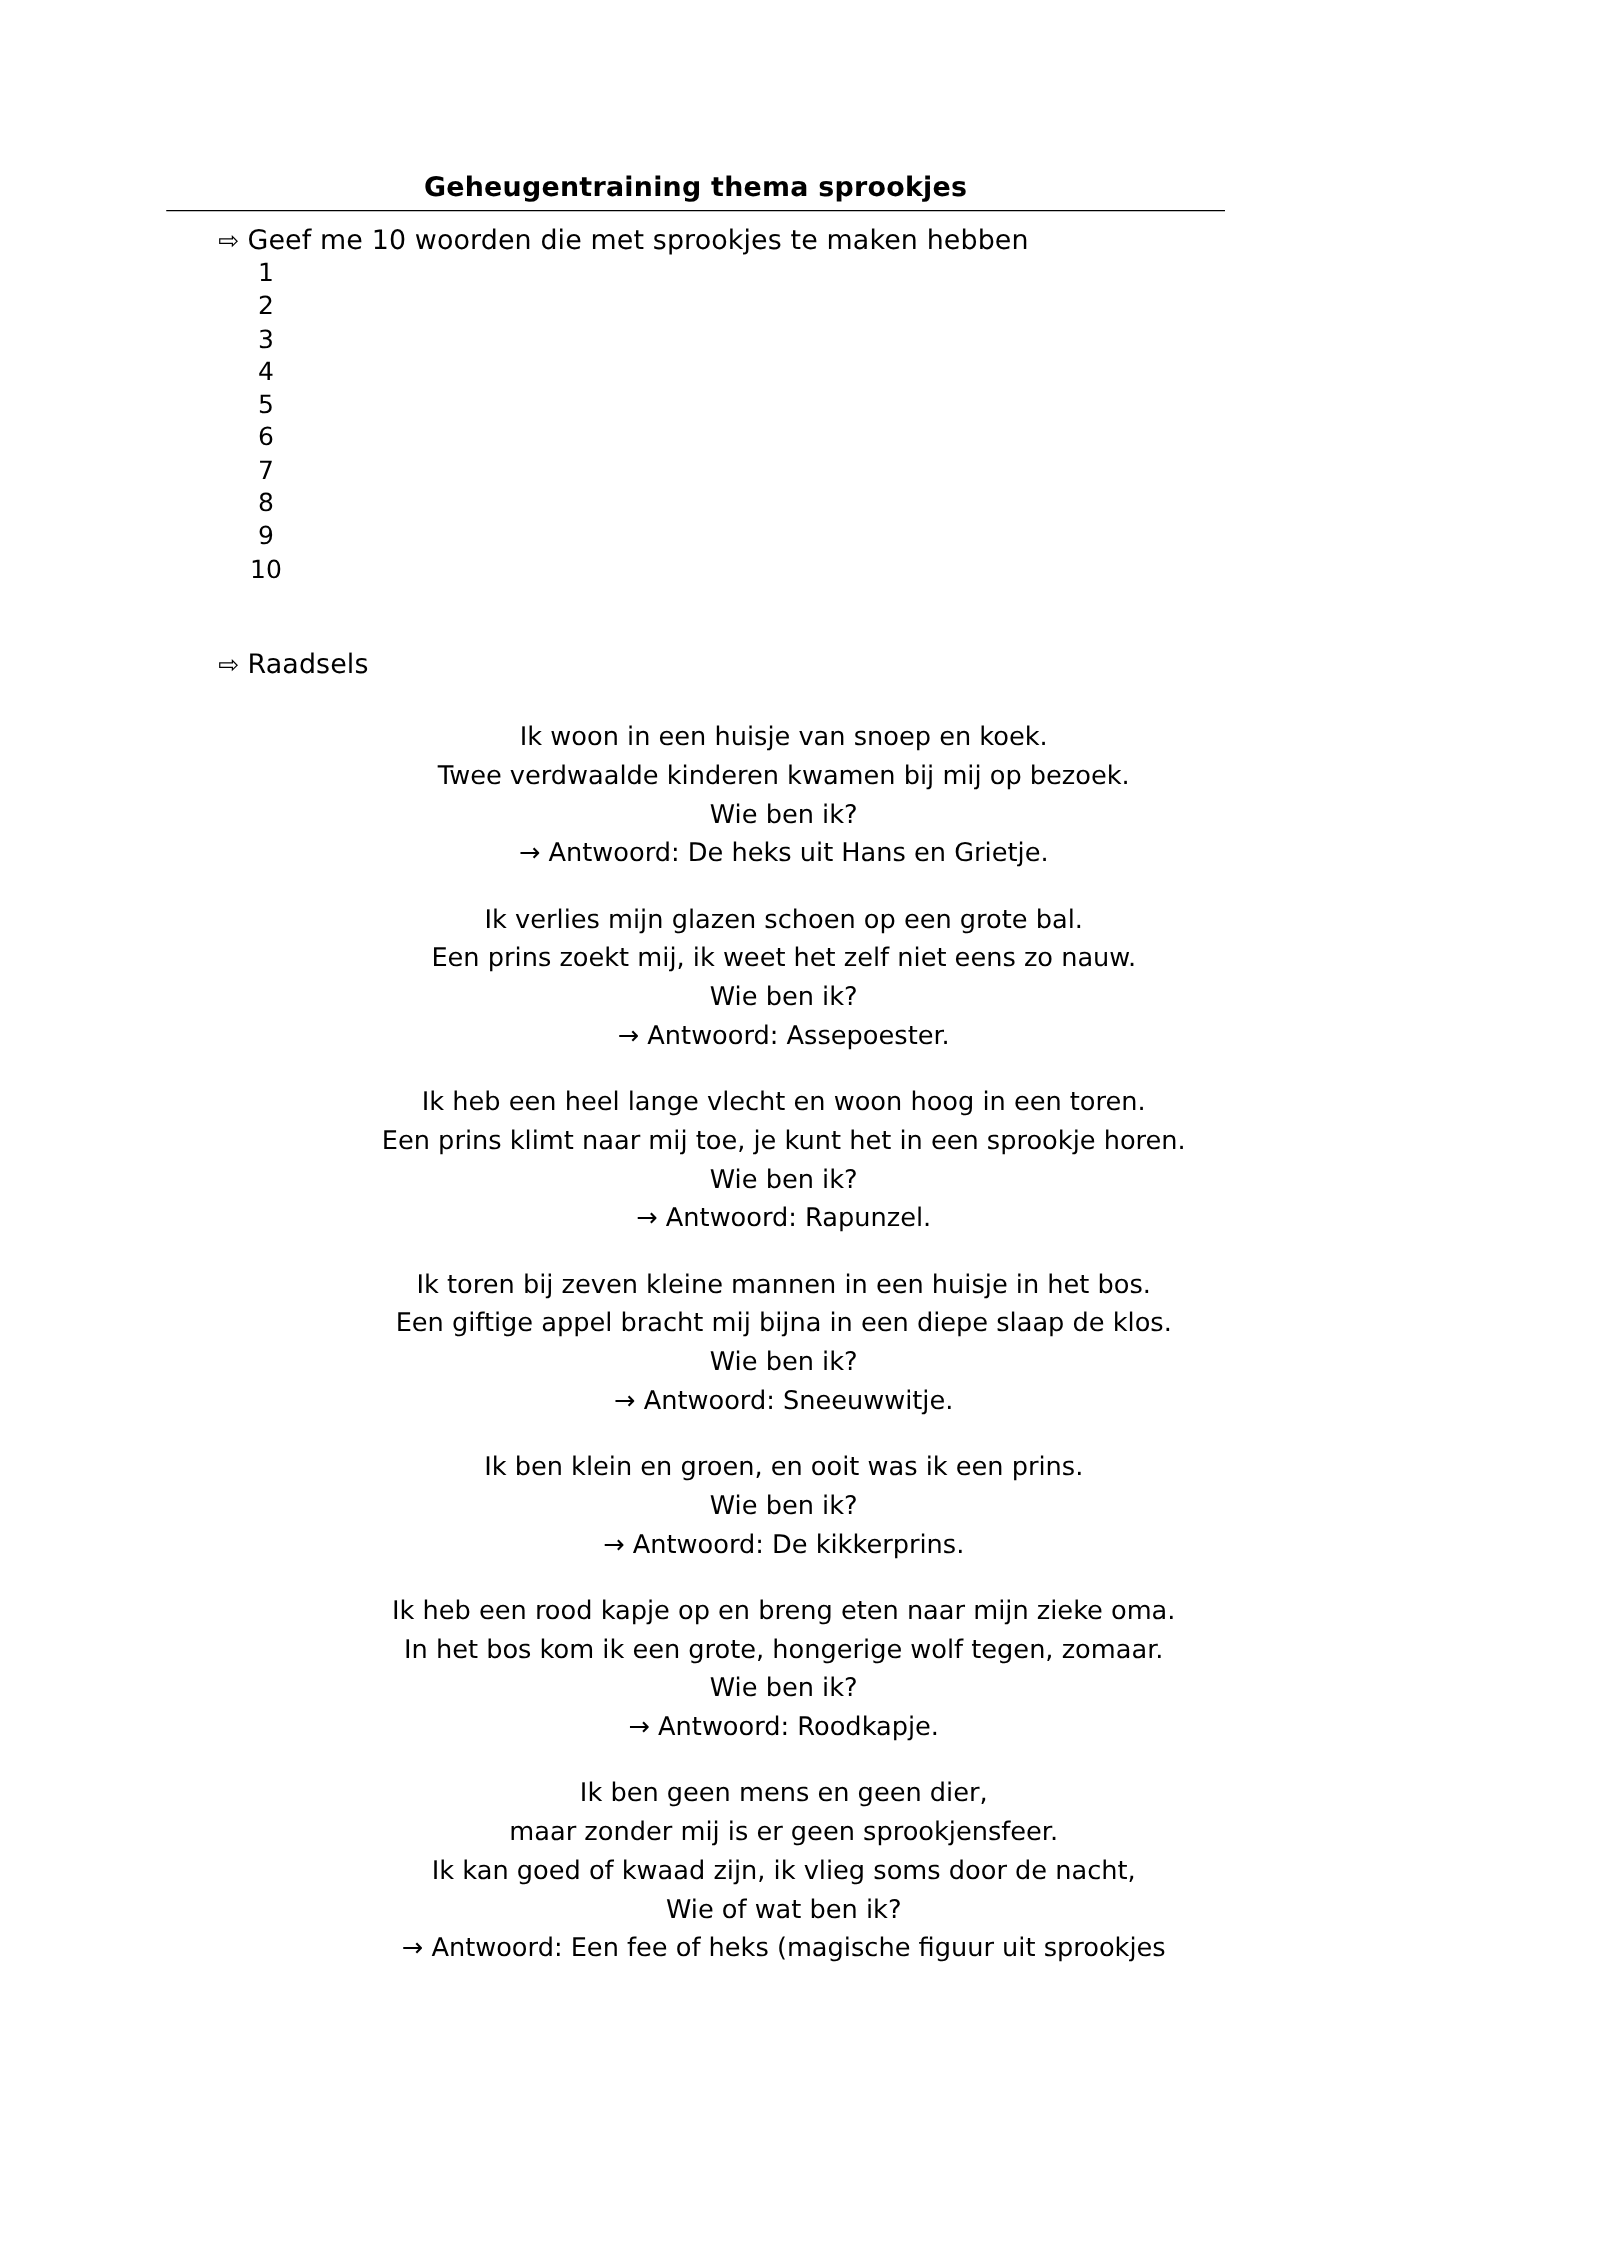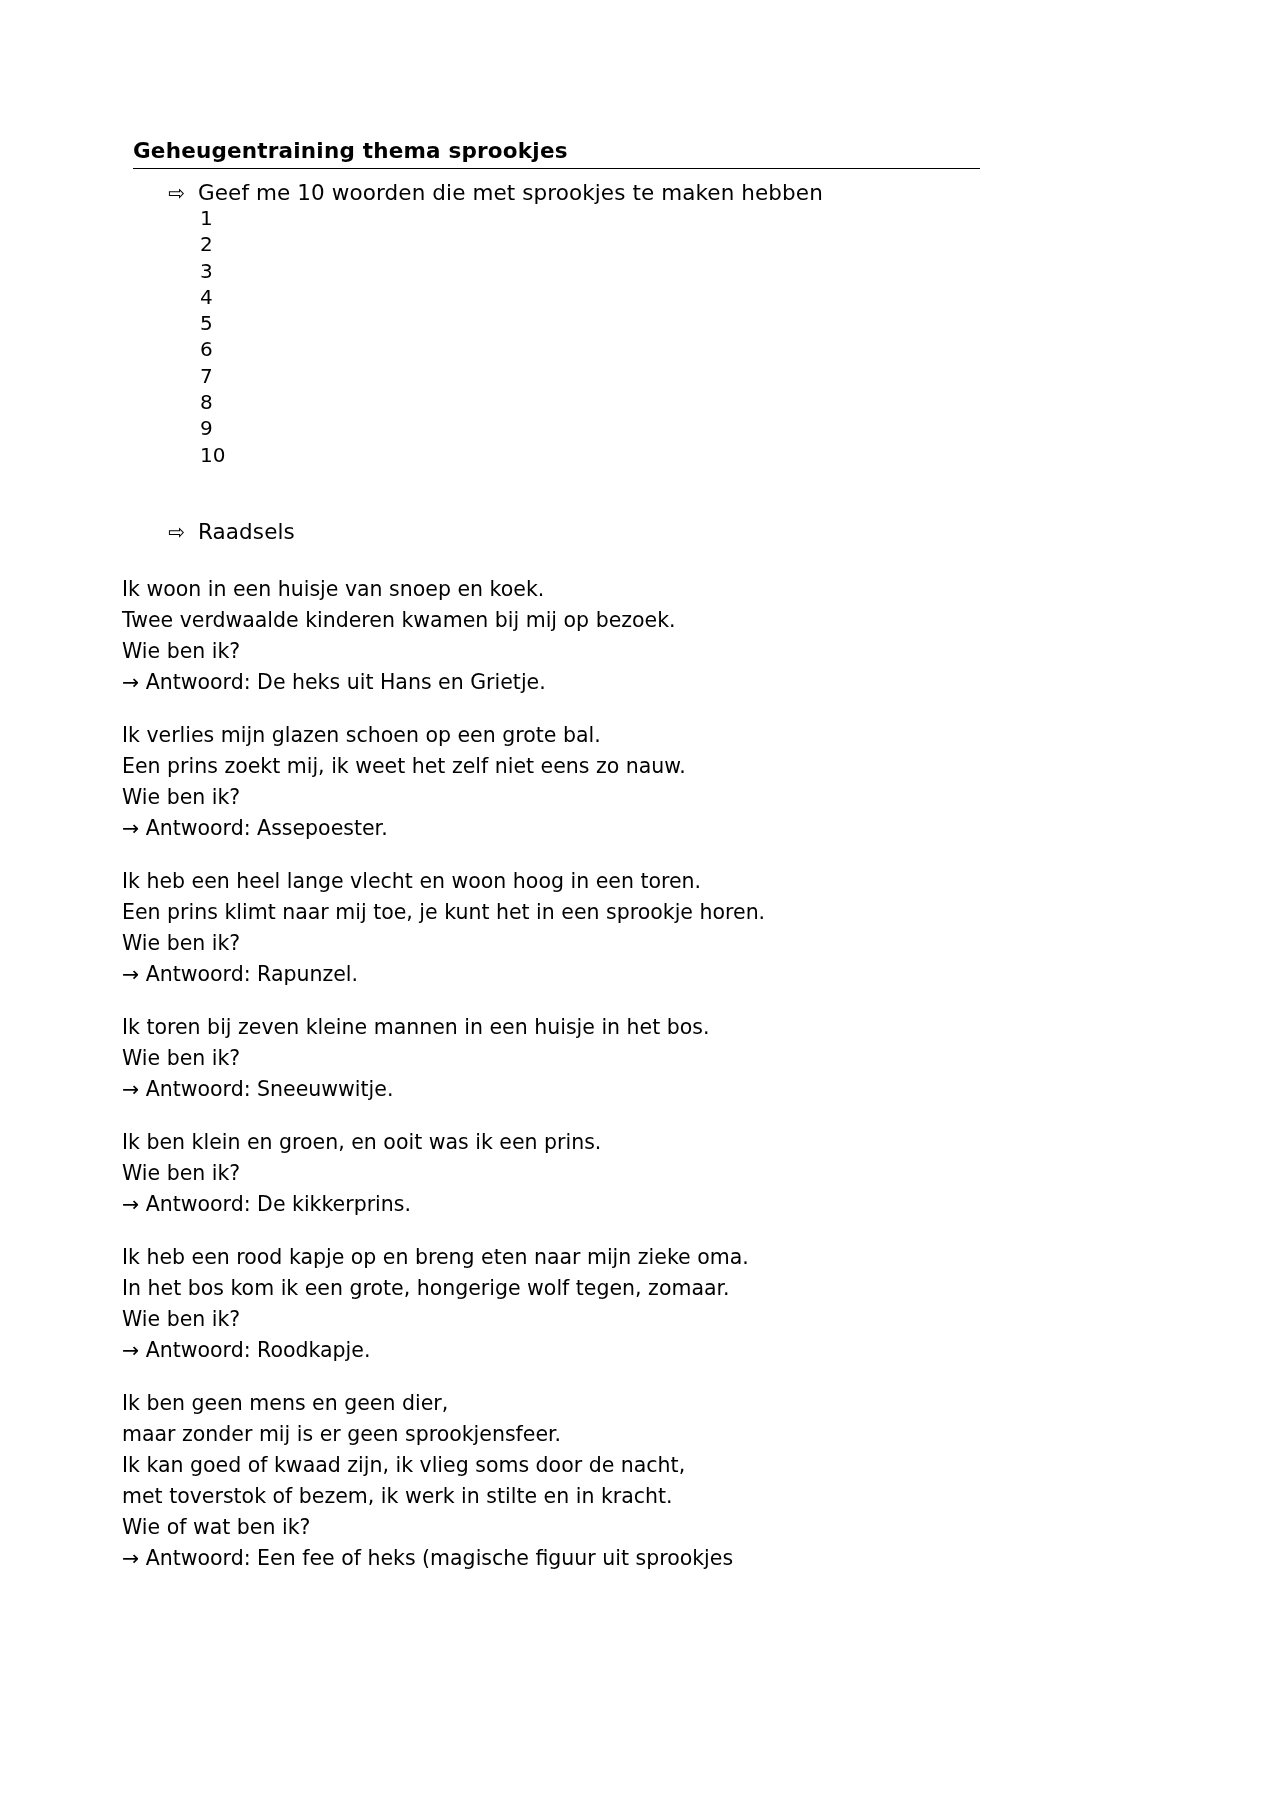--- a/index.html
+++ b/index.html
@@ -14,20 +14,21 @@
     color: #000000;
     -webkit-font-smoothing: antialiased;
   }
   .page {
     position: relative;
     width: 1280px;
     height: 1810px;
     box-sizing: border-box;
     padding: 0;
     overflow: hidden;
+    text-align: center;
   }
 
   
   .title-wrap {
     position: absolute;
     left: 133px;
     top: 138px;
     width: 847px;
   }
   .doc-title {
@@ -153,20 +154,21 @@
 
     <div class="riddle">
       <p>Ik heb een heel lange vlecht en woon hoog in een toren.</p>
       <p>Een prins klimt naar mij toe, je kunt het in een sprookje horen.</p>
       <p>Wie ben ik?</p>
       <p class="answer">→ Antwoord: Rapunzel.</p>
     </div>
 
     <div class="riddle">
       <p>Ik toren bij zeven kleine mannen in een huisje in het bos.</p>
+      <p>Een giftige appel bracht mij bijna in een diepe slaap de klos.</p>
       <p>Wie ben ik?</p>
       <p class="answer">→ Antwoord: Sneeuwwitje.</p>
     </div>
 
     <div class="riddle">
       <p>Ik ben klein en groen, en ooit was ik een prins.</p>
       <p>Wie ben ik?</p>
       <p class="answer">→ Antwoord: De kikkerprins.</p>
     </div>
 
@@ -174,20 +176,19 @@
       <p>Ik heb een rood kapje op en breng eten naar mijn zieke oma.</p>
       <p>In het bos kom ik een grote, hongerige wolf tegen, zomaar.</p>
       <p>Wie ben ik?</p>
       <p class="answer">→ Antwoord: Roodkapje.</p>
     </div>
 
     <div class="riddle">
       <p>Ik ben geen mens en geen dier,</p>
       <p>maar zonder mij is er geen sprookjensfeer.</p>
       <p>Ik kan goed of kwaad zijn, ik vlieg soms door de nacht,</p>
-      <p>met toverstok of bezem, ik werk in stilte en in kracht.</p>
       <p>Wie of wat ben ik?</p>
       <p class="answer">→ Antwoord: Een fee of heks (magische figuur uit sprookjes</p>
     </div>
 
   </div>
 
 </div>
 
 </body></html>

